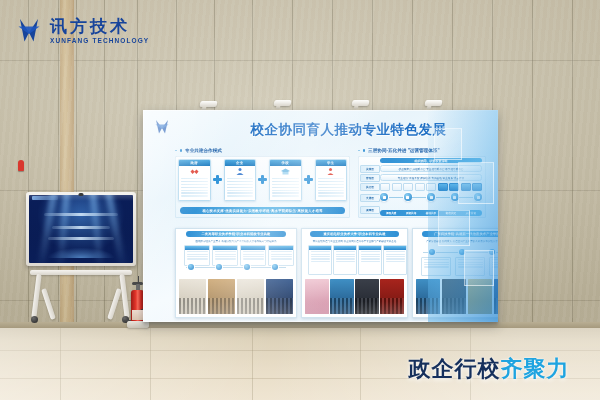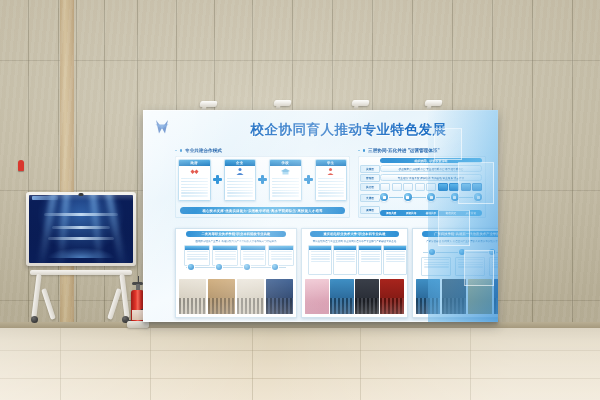--- a/index.html
+++ b/index.html
@@ -254,20 +254,31 @@
       <div class="wall-hseam" style="top:60px"></div>
       <div class="wall-hseam" style="top:190px"></div>
       <div class="wall-hseam" style="top:300px"></div>
     </div>
     <div class="wall-wood"></div>
     <div class="wall-grain"></div>
     <div class="wall-vig"></div>
     <div class="red-hook"></div>
   </div>
 
+  <div style="position:absolute;left:14px;top:16px;display:flex;align-items:center;gap:6px;">
+    <svg width="30" height="30" viewBox="0 0 40 40">
+      <path d="M8 4 L20 22 L14 34 Z" fill="#17449b"></path>
+      <path d="M32 4 L20 22 L26 34 Z" fill="#17449b"></path>
+      <path d="M6 14 L34 14 L20 24 Z" fill="#1d55c0" opacity=".9"></path>
+    </svg>
+    <div>
+      <div style="font-size:17px;font-weight:bold;color:#17449b;letter-spacing:3px;line-height:1.05;">讯方技术</div>
+      <div style="font-size:6.5px;font-weight:bold;color:#17449b;letter-spacing:1.1px;margin-top:1px;">XUNFANG TECHNOLOGY</div>
+    </div>
+  </div>
 
   <div class="plight" style="left:200px;top:101px;"></div>
   <div class="plight" style="left:274px;top:100px;"></div>
   <div class="plight" style="left:352px;top:100px;"></div>
   <div class="plight" style="left:425px;top:100px;"></div>
 
   <div class="baseboard"></div>
   <div class="floor">
     <div class="floor-tile" style="left:60px"></div>
     <div class="floor-tile" style="left:150px"></div>
@@ -629,15 +640,18 @@
     <div class="board-rightdeco">
       <div class="deco-sq" style="left:6px;top:18px;width:26px;height:30px;"></div>
       <div class="deco-sq" style="left:30px;top:52px;width:34px;height:40px;"></div>
       <div class="deco-sq" style="left:10px;top:100px;width:30px;height:34px;"></div>
       <div class="deco-sq" style="left:36px;top:140px;width:28px;height:34px;"></div>
     </div>
     <div class="board-gloss"></div>
   </div>
 
   <div class="overlay">
+    <div class="ov-line">
+      <span class="ov-dark">政企行校</span><span class="ov-cyan">齐聚力</span>
+    </div>
   </div>
 
 </div>
 
 </body></html>

